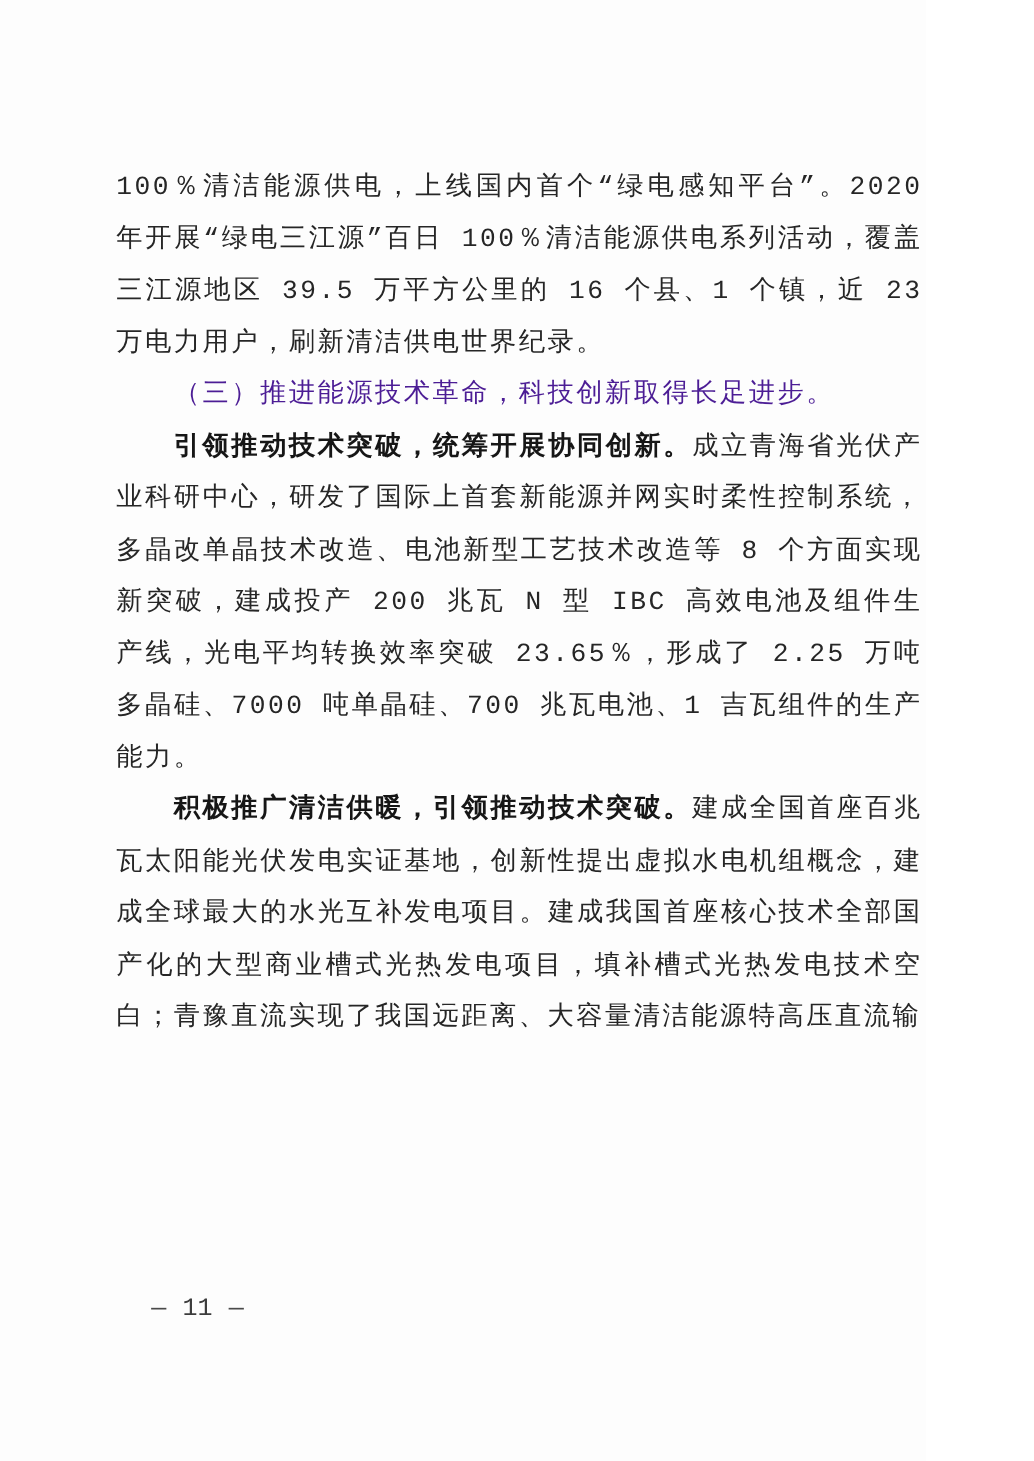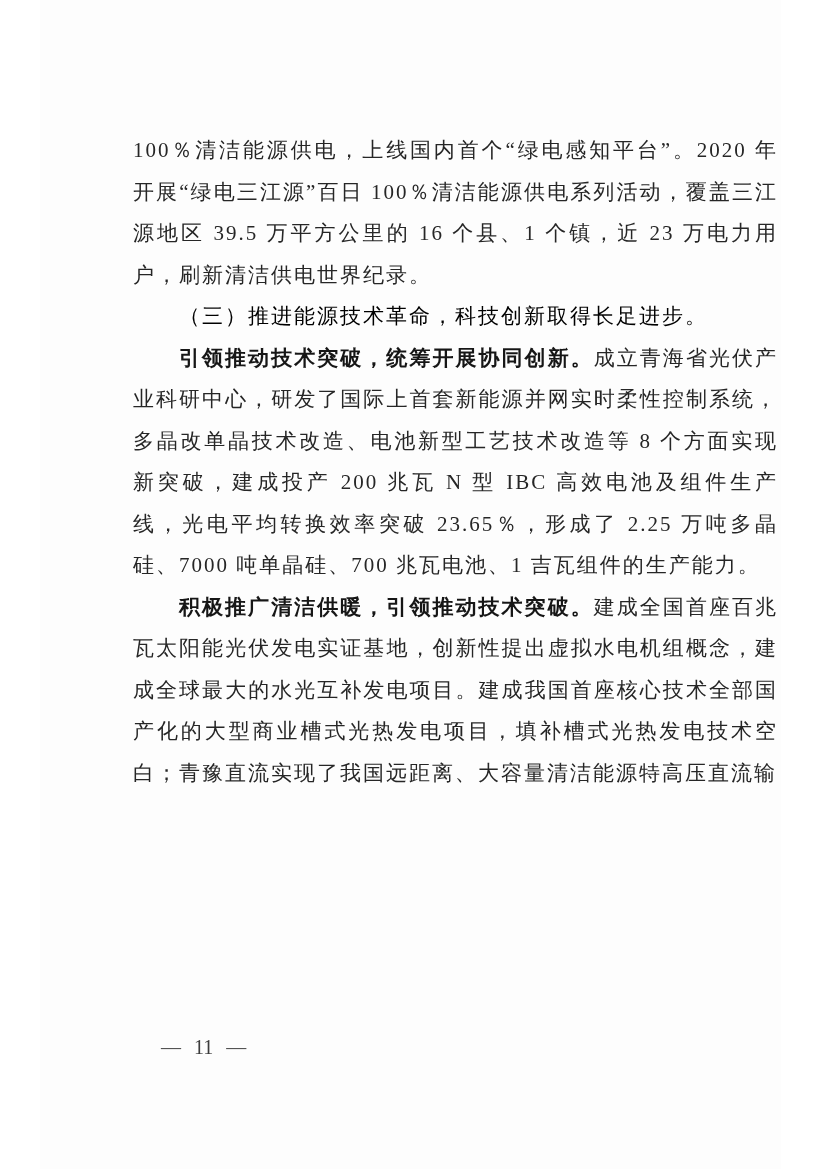--- a/index.html
+++ b/index.html
@@ -6,22 +6,21 @@
     margin: 0;
     padding: 0;
     background: #ffffff;
   }
   .page {
     position: relative;
     width: 741px;
     height: 1169px;
     background: #fdfdfd;
     overflow: hidden;
-    font-family: Liberation Serif, serif;
-    margin-left: 40px;
+    font-family: Liberation Mono, monospace;
   }
   .body-text {
     position: absolute;
     left: 93px;
     top: 130px;
     width: 645px;
     font-size: 21px;
     line-height: 41.5px;
     color: #262626;
     text-align: justify;
@@ -33,21 +32,21 @@
     padding: 0;
   }
   .indent {
     text-indent: 46px;
   }
   .lead {
     font-weight: 700;
     color: #161616;
   }
   .heading .ptext {
-    color: #000000;
+    color: #4c1d95;
   }
   .page-footer {
     position: absolute;
     left: 121px;
     top: 1036px;
     display: flex;
     align-items: center;
     gap: 13px;
     font-size: 20px;
     color: #3c3c3c;

